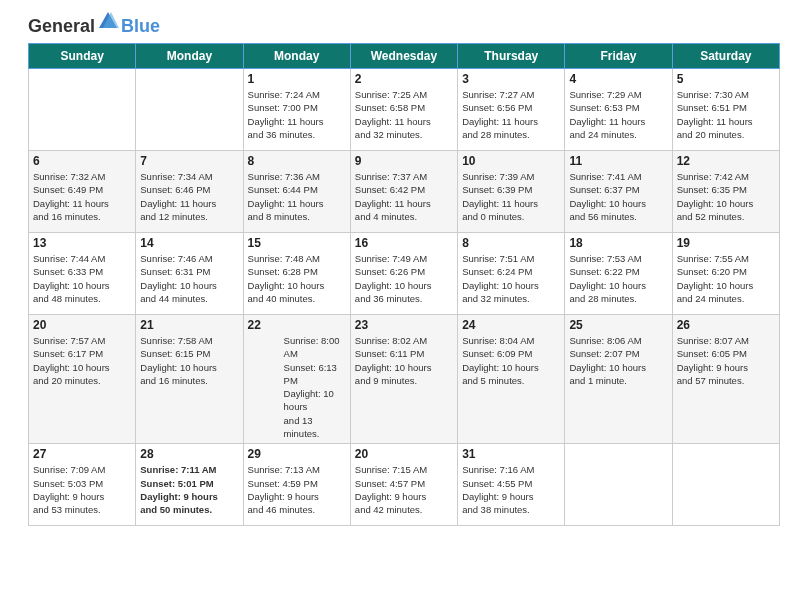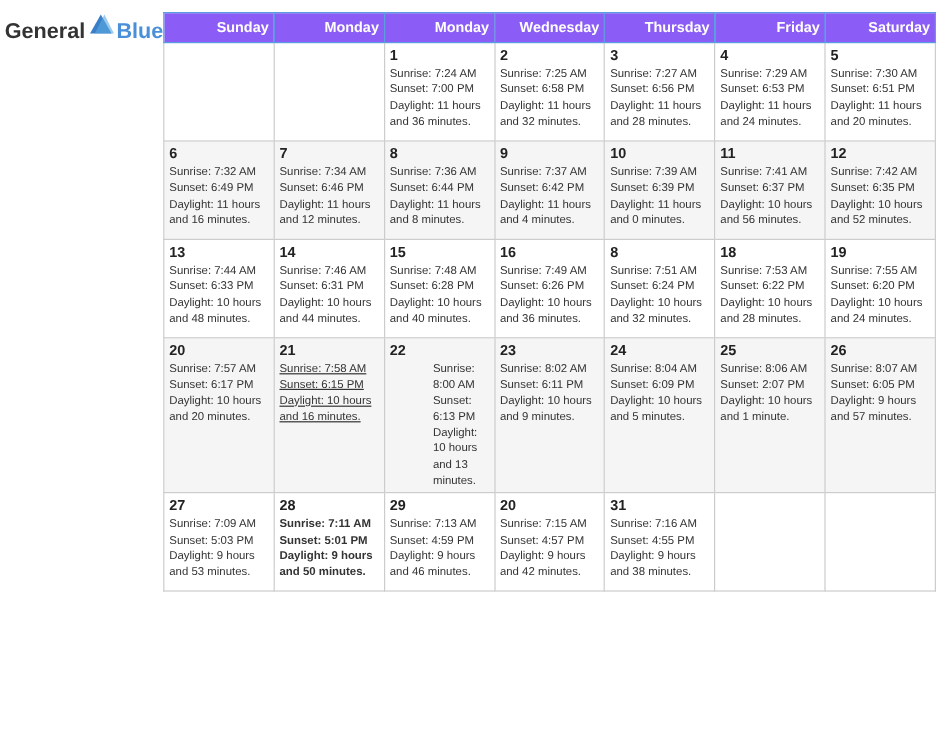--- a/index.html
+++ b/index.html
@@ -6,23 +6,23 @@
     body {
       font-family: Arial, sans-serif;
       background: #fff;
       width: 792px;
       height: 612px;
       overflow: hidden;
     }
     .page {
       width: 792px;
       height: 434px;
-      padding: 10px 12px 8px 4px;
+      padding: 10px 12px 8px 28px;
       display: flex;
-      flex-direction: row;
+      flex-direction: column;
     }
     .header {
       display: flex;
       justify-content: space-between;
       align-items: flex-start;
       margin-bottom: 6px;
     }
     .logo {
       display: flex;
       align-items: center;
@@ -45,26 +45,26 @@
       font-size: 15px;
       color: #444;
     }
     .calendar {
       flex: 1;
       border-collapse: collapse;
       width: 100%;
       table-layout: fixed;
     }
     .calendar thead tr th {
-      background-color: #8b5cf6;
+      background-color: #0f766e;
       color: white;
       font-size: 12px;
       font-weight: bold;
       padding: 5px 4px;
-      text-align: right;
+      text-align: center;
       border: 1px solid #5a9ee0;
     }
     .calendar tbody tr td {
       border: 1px solid #ccc;
       vertical-align: top;
       padding: 3px 4px;
       font-size: 10px;
       color: #333;
       background: #fff;
       height: 82px;
@@ -264,21 +264,21 @@
         <tr>
           <td>
             <span class="day-number">20</span>
             <div class="day-info" style="white-space: pre-line;">Sunrise: 7:57 AM
 Sunset: 6:17 PM
 Daylight: 10 hours
 and 20 minutes.</div>
           </td>
           <td>
             <span class="day-number">21</span>
-            <div class="day-info" style="white-space: pre-line; text-decoration: underline;">Sunrise: 7:58 AM
+            <div class="day-info" style="white-space: pre-line;">Sunrise: 7:58 AM
 Sunset: 6:15 PM
 Daylight: 10 hours
 and 16 minutes.</div>
           </td>
           <td>
             <span class="day-number">22</span>
             <div class="day-info" style="white-space: pre-line; margin-left: 36px;">Sunrise: 8:00 AM
 Sunset: 6:13 PM
 Daylight: 10 hours
 and 13 minutes.</div>

